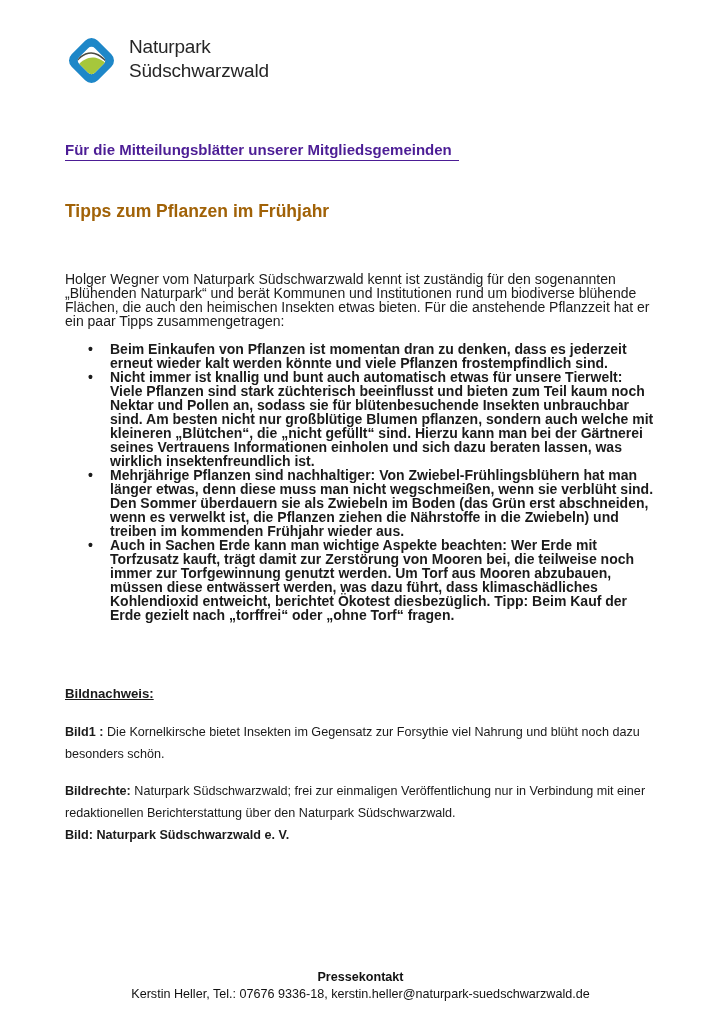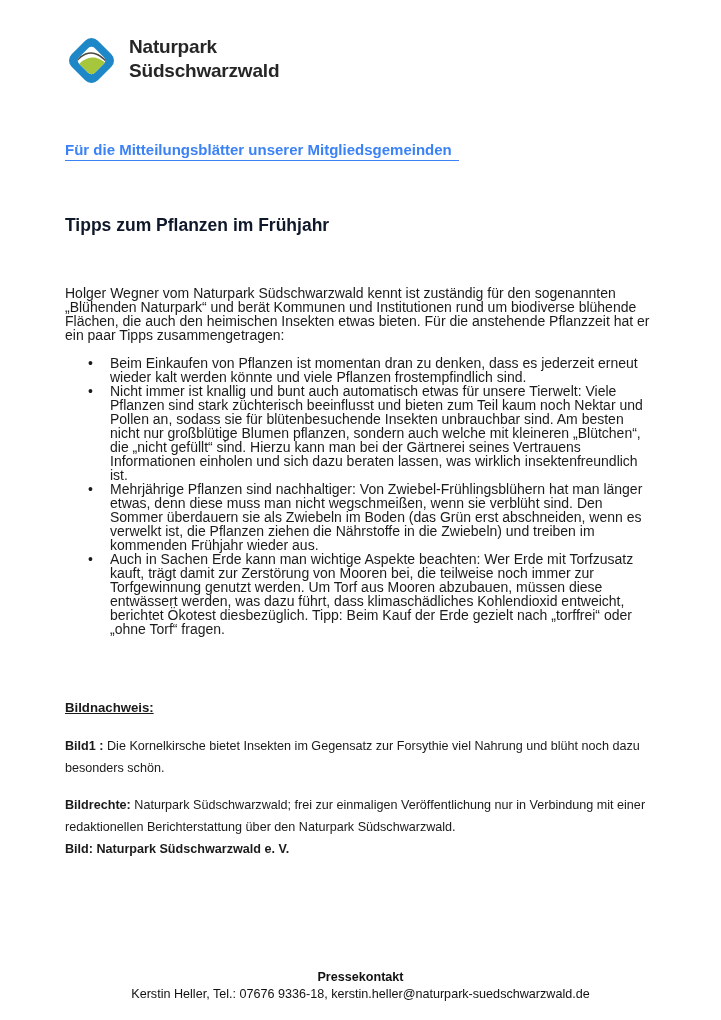--- a/index.html
+++ b/index.html
@@ -6,30 +6,30 @@
   .page{
     width:721px;height:1020px;background:#ffffff;margin:0 auto;
     font-family:"Liberation Sans",sans-serif;color:#1a1a1a;
     position:relative;overflow:hidden;box-sizing:border-box;
     padding:42px 66px 0 65px;
   }
   .header{display:flex;justify-content:space-between;align-items:flex-start;height:62px;}
   .doc-title{margin:0;font-size:20px;font-weight:700;color:#111;letter-spacing:.1px;}
   .logo{display:flex;align-items:flex-start;margin-top:-10px;}
   .logo svg{display:block;}
-  .logo-text{margin-left:11px;font-size:19px;line-height:23.5px;font-weight:700;color:#262626;margin-top:3px;letter-spacing:-.2px;}
+  .logo-text{margin-left:11px;font-size:19px;line-height:23.5px;font-weight:400;color:#262626;margin-top:3px;letter-spacing:-.2px;}
   .link-line{margin-top:36px;}
   .link{
     display:inline-block;font-size:15px;font-weight:700;text-decoration:none;
     border-bottom:1.6px solid currentColor;padding-right:7px;padding-bottom:1px;line-height:19px;
   }
-  .article-heading{margin:54px 0 0 0;font-size:17.5px;font-weight:700;color:#0f172a;}
+  .article-heading{margin:40px 0 0 0;font-size:17.5px;font-weight:700;color:#a16207;}
   .body-text{font-size:14px;line-height:14px;color:#1b1b1b;}
   .intro{margin:50px 0 0 0;width:592px;}
-  .tips{margin:14px 0 0 0;padding:0;list-style:none;width:592px;}
+  .tips{margin:14px 0 0 0;padding:0;list-style:none;width:592px;font-weight:bold;}
   .tips li{position:relative;padding-left:45px;}
   .tips li::before{content:"\2022";position:absolute;left:23px;top:0;font-size:14px;}
   .credits-heading{margin:64px 0 0 0;font-size:13.2px;font-weight:700;text-decoration:underline;}
   .credit-line{font-size:12.6px;line-height:22px;margin:0;width:592px;}
   .credit-first{margin-top:20px;}
   .credit-bold{font-weight:700;}
   .rights{margin-top:15px;}
   .footer{position:absolute;left:0;bottom:18px;width:100%;text-align:center;font-size:12.6px;line-height:16.5px;color:#111;}
   .footer-title{font-weight:700;}
 </style>
@@ -57,21 +57,21 @@
         </svg>
       </span>
       <div class="logo-text">
         <div>Naturpark</div>
         <div>Südschwarzwald</div>
       </div>
     </div>
   </div>
 
   <div class="link-line">
-    <a href="#" class="link" style="color:#3b82f6" title="Für die Mitteilungsblätter unserer Mitgliedsgemeinden">Für die Mitteilungsblätter unserer Mitgliedsgemeinden</a>
+    <a href="#" class="link" style="color:#4c1d95" title="Für die Mitteilungsblätter unserer Mitgliedsgemeinden">Für die Mitteilungsblätter unserer Mitgliedsgemeinden</a>
   </div>
 
   <h2 class="article-heading">Tipps zum Pflanzen im Frühjahr</h2>
 
   <p class="body-text intro">Holger Wegner vom Naturpark Südschwarzwald kennt ist zuständig für den sogenannten „Blühenden Naturpark“ und berät Kommunen und Institutionen rund um biodiverse blühende Flächen, die auch den heimischen Insekten etwas bieten. Für die anstehende Pflanzzeit hat er ein paar Tipps zusammengetragen:</p>
 
   <ul class="tips body-text">
     <li>Beim Einkaufen von Pflanzen ist momentan dran zu denken, dass es jederzeit erneut wieder kalt werden könnte und viele Pflanzen frostempfindlich sind.</li>
     <li>Nicht immer ist knallig und bunt auch automatisch etwas für unsere Tierwelt: Viele Pflanzen sind stark züchterisch beeinflusst und bieten zum Teil kaum noch Nektar und Pollen an, sodass sie für blütenbesuchende Insekten unbrauchbar sind. Am besten nicht nur großblütige Blumen pflanzen, sondern auch welche mit kleineren „Blütchen“, die „nicht gefüllt“ sind. Hierzu kann man bei der Gärtnerei seines Vertrauens Informationen einholen und sich dazu beraten lassen, was wirklich insektenfreundlich ist.</li>
     <li>Mehrjährige Pflanzen sind nachhaltiger: Von Zwiebel-Frühlingsblühern hat man länger etwas, denn diese muss man nicht wegschmeißen, wenn sie verblüht sind. Den Sommer überdauern sie als Zwiebeln im Boden (das Grün erst abschneiden, wenn es verwelkt ist, die Pflanzen ziehen die Nährstoffe in die Zwiebeln) und treiben im kommenden Frühjahr wieder aus.</li>

